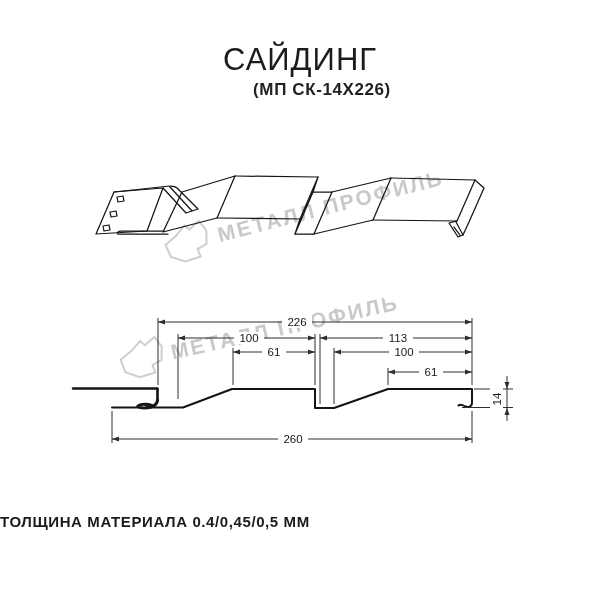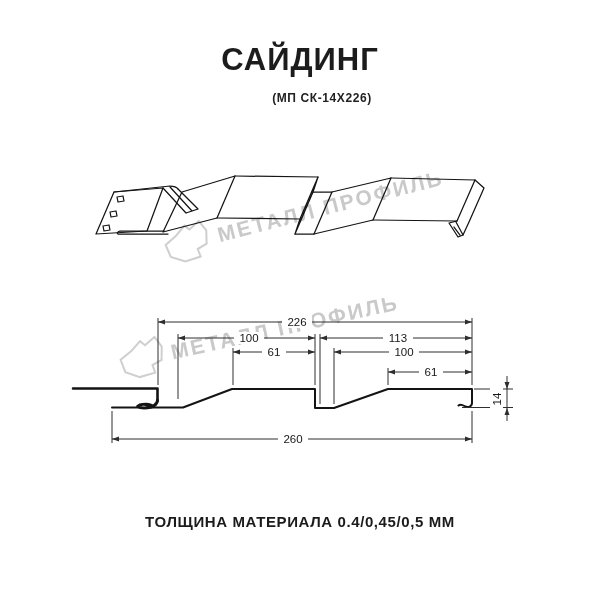--- a/index.html
+++ b/index.html
@@ -1,24 +1,24 @@
 <!DOCTYPE html>
 <html><head>
 <meta charset="utf-8">
 <style>
   html,body{margin:0;padding:0;}
   body{
     width:600px;height:600px;background:#ffffff;position:relative;overflow:hidden;
     font-family:"Liberation Sans", sans-serif;color:#1b1b1b;
   }
   .header{position:absolute;top:44px;left:0;width:600px;text-align:center;}
-  .title{font-size:31px;font-weight:700;letter-spacing:1px;color:#1c1c1c;line-height:1.0;}
+  .title{font-size:31px;font-weight:400;letter-spacing:1px;color:#1c1c1c;line-height:1.0;}
   .subtitle{font-size:14.5px;font-weight:700;letter-spacing:1.6px;margin-top:9px;color:#222;}
-  .model{font-size:12px;font-weight:700;letter-spacing:.6px;margin-top:16px;color:#222;padding-left:44px;}
-  .footer{position:absolute;top:513px;left:0;width:600px;text-align:center;
+  .model{font-size:17px;font-weight:700;letter-spacing:.6px;margin-top:5px;color:#222;padding-left:44px;}
+  .footer{position:absolute;top:513px;left:0;width:600px;
     font-size:15px;font-weight:700;letter-spacing:.6px;color:#1b1b1b;}
   svg{position:absolute;left:0;top:0;}
   .wm-text{font-size:21px;font-weight:700;letter-spacing:2.2px;}
   .dim-num{font-size:11.5px;fill:#161616;}
   .thin{stroke:#2e2e2e;stroke-width:1;fill:none;}
   .thick{stroke:#141414;stroke-width:2;fill:none;stroke-linejoin:round;stroke-linecap:round;}
   .xthick{stroke:#141414;stroke-width:2.6;fill:none;stroke-linejoin:round;stroke-linecap:round;}
   .art{stroke:#141414;stroke-width:1.25;fill:none;stroke-linejoin:round;stroke-linecap:round;}
   .arrow{fill:#2e2e2e;stroke:none;}
 </style>

